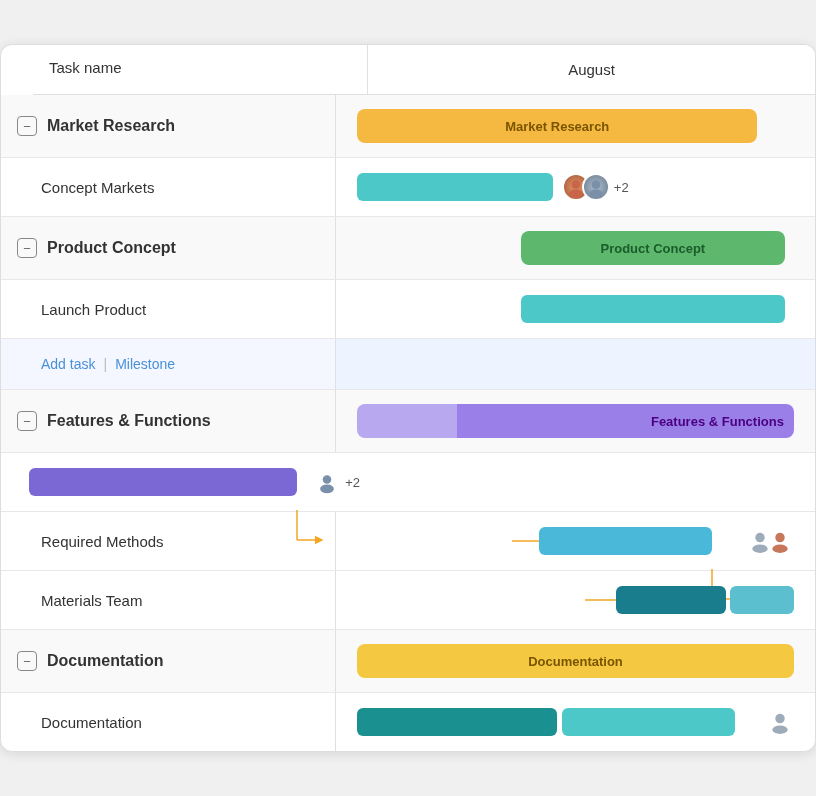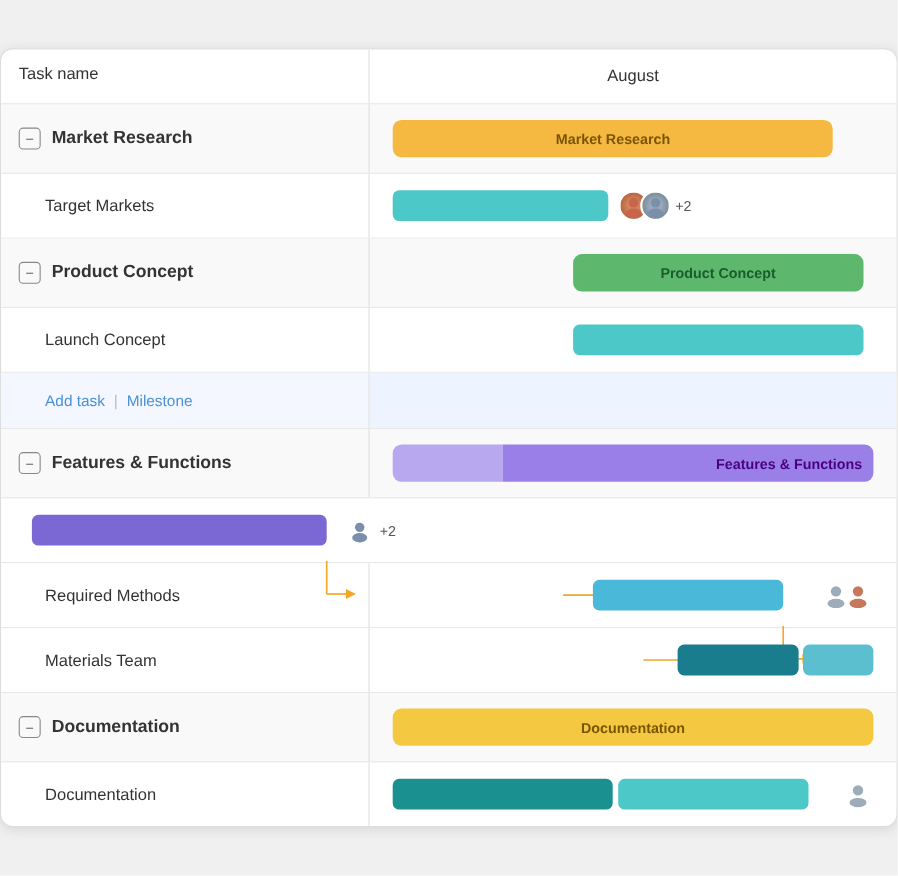--- a/index.html
+++ b/index.html
@@ -11,20 +11,21 @@
       border-radius: 12px;
       border: 1px solid #ddd;
       overflow: hidden;
       box-shadow: 0 2px 12px rgba(0,0,0,0.1);
     }
 
     .gantt-header {
       display: flex;
       border-bottom: 1px solid #e0e0e0;
       background: white;
+      margin-left: 32px;
     }
 
     .col-task {
       width: 335px;
       flex-shrink: 0;
       border-right: 1px solid #e0e0e0;
       padding: 14px 16px;
       font-size: 15px;
       font-weight: 500;
       color: #333;
@@ -199,21 +200,21 @@
       <div class="bar-wrapper">
         <div class="gantt-bar" style="left:2%; width:88%; background:#f5b942; color:#7a5500; height:34px; border-radius:8px;">
           <span>Market Research</span>
         </div>
       </div>
     </div>
   </div>
 
   <div class="gantt-row">
     <div class="task-cell indented">
-      <span class="task-name">Target Markets</span>
+      <span class="task-name">Concept Markets</span>
     </div>
     <div class="chart-cell">
       <div class="bar-wrapper">
 
         <div class="gantt-bar" style="left:2%; width:43%; background:#4dc8c8; height:28px;"></div>
 
         <div class="avatar-group" style="left:47%; top:50%; transform:translateY(-50%);">
           <div class="avatar" style="background: radial-gradient(circle, #d4845a 30%, #a05030 100%);">
             <svg width="28" height="28" viewBox="0 0 28 28">
                 <circle cx="14" cy="11" r="5" fill="#c9654a"></circle>
@@ -242,21 +243,21 @@
       <div class="bar-wrapper">
         <div class="gantt-bar" style="left:38%; width:58%; background:#5db86e; color:#1a5c2a; height:34px; border-radius:8px;">
           <span>Product Concept</span>
         </div>
       </div>
     </div>
   </div>
 
   <div class="gantt-row">
     <div class="task-cell indented">
-      <span class="task-name">Launch Concept</span>
+      <span class="task-name">Launch Product</span>
     </div>
     <div class="chart-cell">
       <div class="bar-wrapper">
         <div class="gantt-bar" style="left:38%; width:58%; background:#4dc8c8; height:28px;"></div>
       </div>
     </div>
   </div>
 
   <div class="gantt-row add-task-row">
     <div class="task-cell indented">

